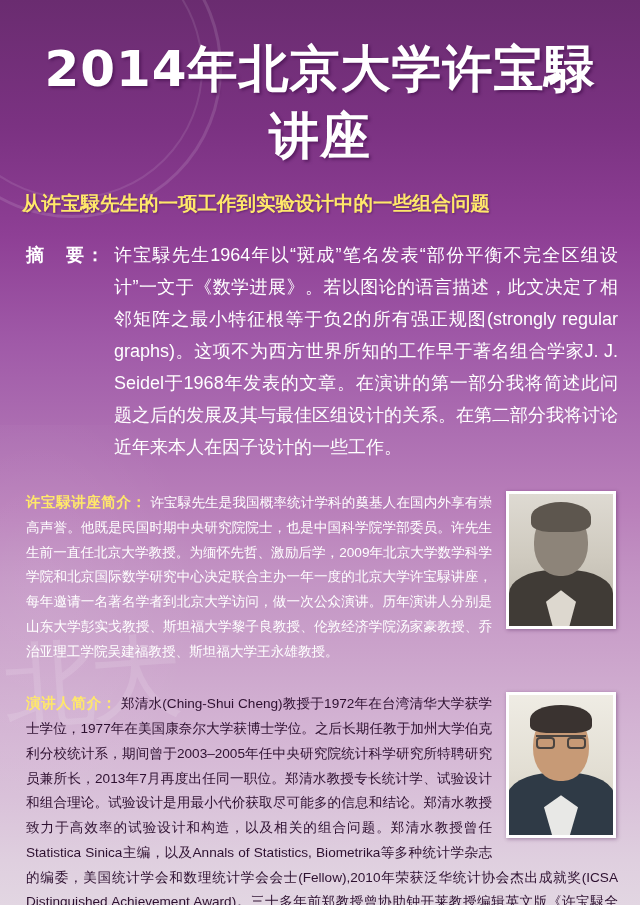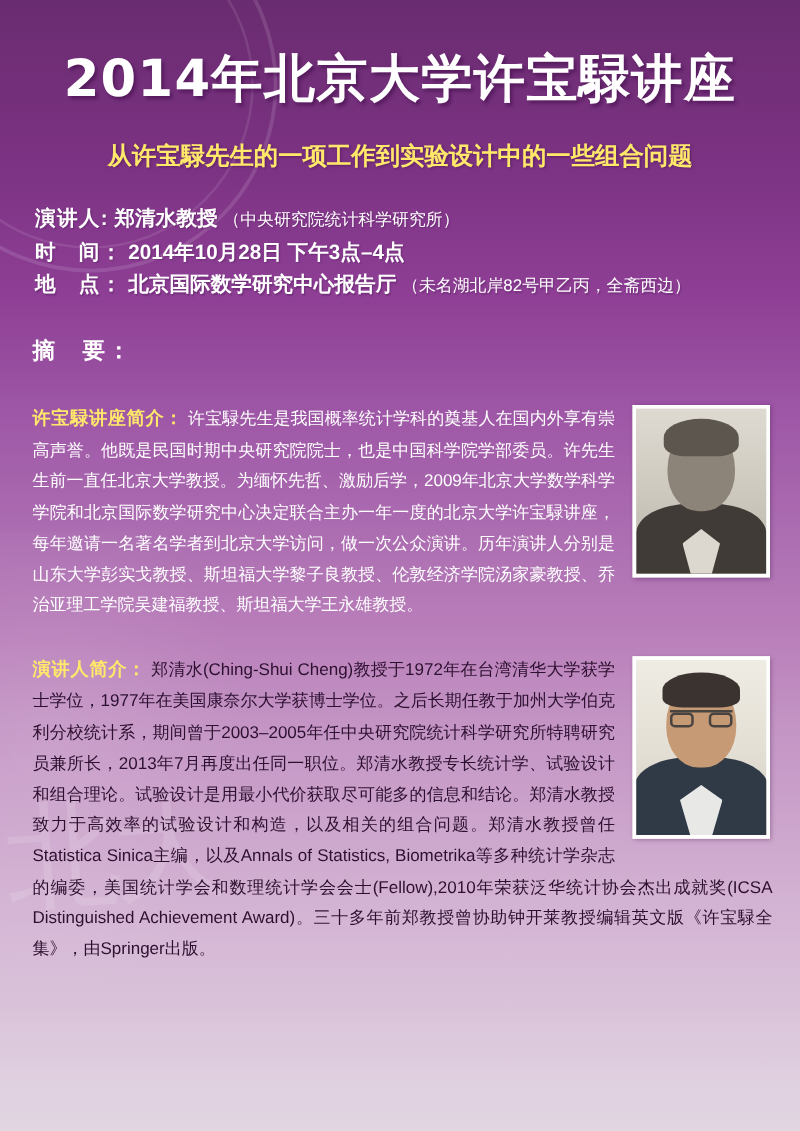--- a/index.html
+++ b/index.html
@@ -86,29 +86,29 @@
   .content {
     position: relative;
     z-index: 3;
     padding: 0 22px;
   }
 
   .title {
     margin: 36px 0 0 0;
     text-align: center;
     color: #ffffff;
-    font-size: 41px;
+    font-size: 50px;
     font-weight: bold;
     letter-spacing: 1px;
     text-shadow: 2px 2px 3px rgba(60,10,70,0.55);
     font-family: "DejaVu Sans", "Liberation Sans", sans-serif;
   }
   .subtitle {
     margin: 20px 0 0 0;
-    text-align: center;
+    text-align: left;
     color: #ffe86a;
     font-size: 19.5px;
     font-weight: bold;
     text-shadow: 1px 1px 2px rgba(60,10,70,0.45);
   }
 
   .info {
     margin: 24px 0 0 6px;
     color: #ffffff;
     font-size: 16.5px;
@@ -305,39 +305,24 @@
   </div>
 
   <div class="watermark"></div>
   <div class="wm-glyphs">北大</div>
 
   <div class="content">
 
     <h1 class="title">2014年北京大学许宝騄讲座</h1>
     <h2 class="subtitle">从许宝騄先生的一项工作到实验设计中的一些组合问题</h2>
 
-    <div class="info">
-      <div class="row">
-        <span class="label">演讲人:</span>
-        <span>郑清水教授</span>
-        <span class="paren">（中央研究院统计科学研究所）</span>
-      </div>
-      <div class="row">
-        <span class="label">时　间：</span>
-        <span>2014年10月28日 下午3点–4点</span>
-      </div>
-      <div class="row">
-        <span class="label">地　点：</span>
-        <span>北京国际数学研究中心报告厅</span>
-        <span class="paren">（未名湖北岸82号甲乙丙，全斋西边）</span>
-      </div>
-    </div>
 
     <div class="abstract">
       <div class="ab-label">摘　要：</div>
+      <div class="ab-body">许宝騄先生1964年以“斑成”笔名发表“部份平衡不完全区组设计”一文于《数学进展》。若以图论的语言描述，此文决定了相邻矩阵之最小特征根等于负2的所有强正规图(strongly regular graphs)。这项不为西方世界所知的工作早于著名组合学家J. J. Seidel于1968年发表的文章。在演讲的第一部分我将简述此问题之后的发展及其与最佳区组设计的关系。在第二部分我将讨论近年来本人在因子设计的一些工作。</div>
     </div>
 
     <div class="bio bio1 clearfix">
       <div class="photo">
         <div class="portrait-bw">
           <div class="body"></div>
           <div class="shirt"></div>
           <div class="head"></div>
           <div class="hair"></div>
         </div>

